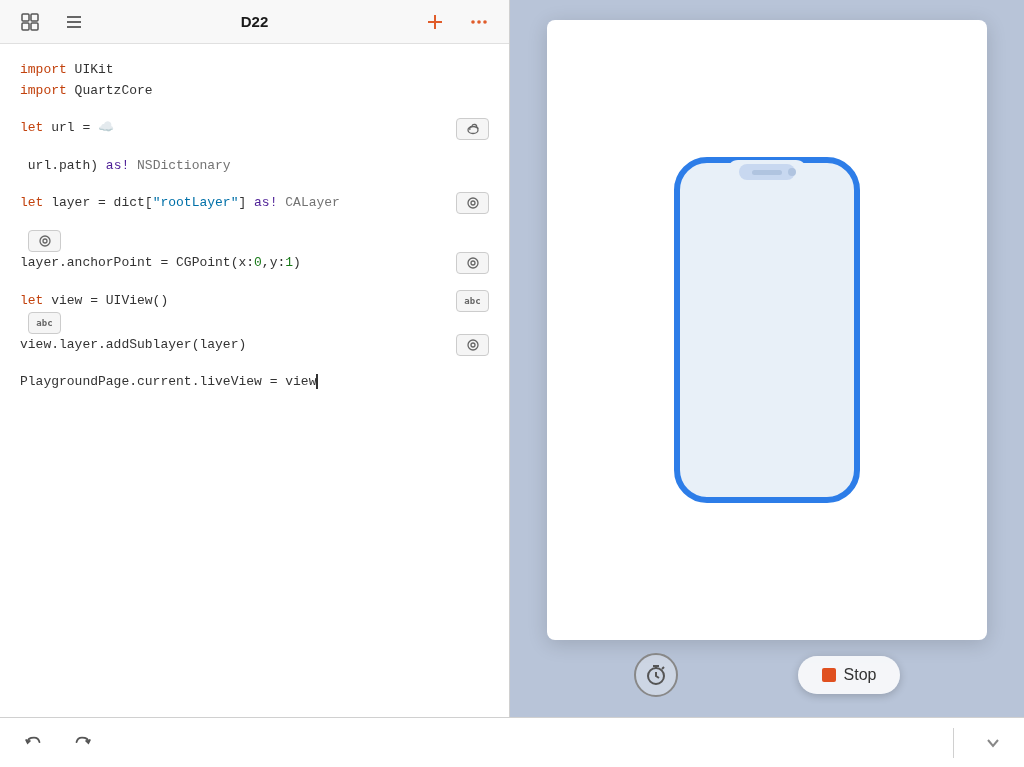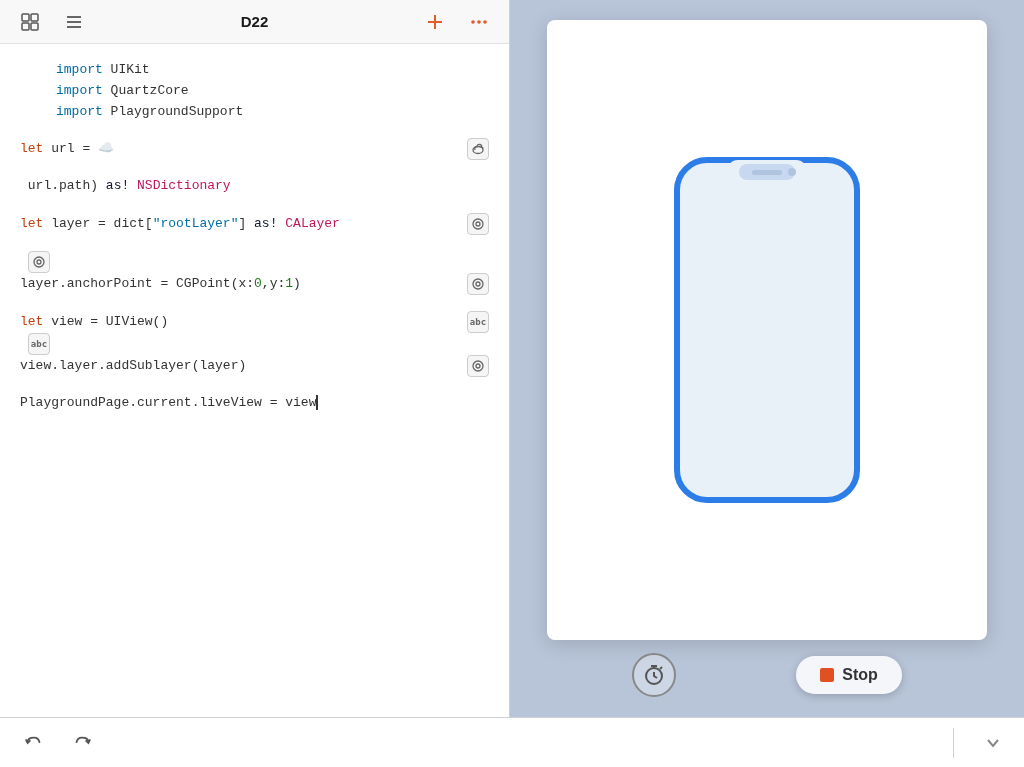--- a/index.html
+++ b/index.html
@@ -86,44 +86,44 @@
 
     .code-line {
       font-size: 13px;
       line-height: 1.6;
       white-space: pre;
       color: #333;
     }
 
     .code-line.empty { height: 16px; }
 
-    .kw-import { color: #0369a1; margin-left: 36px; }
+    .kw-import { color: #c2410c; }
     .kw-let { color: #c2410c; }
-    .kw-as { color: #0f172a; }
+    .kw-as { color: #4c1d95; }
     .kw-string { color: #0070a8; }
     .kw-number { color: #1a7a1a; }
-    .kw-type { color: #be185d; }
+    .kw-type { color: #737373; }
     .cursor {
       border-right: 2px solid #333;
       animation: blink 1s step-end infinite;
     }
     @keyframes blink { 50% { border-color: transparent; } }
 
     .line-container {
       position: relative;
       display: flex;
       align-items: center;
     }
 
     .line-text {
       flex: 1;
     }
 
     .line-side-btn {
-      width: 22px;
+      width: 33px;
       height: 22px;
       border: 1px solid #ccc;
       border-radius: 4px;
       background: #f5f5f5;
       display: flex;
       align-items: center;
       justify-content: center;
       cursor: pointer;
       flex-shrink: 0;
       margin-left: 8px;
@@ -190,21 +190,21 @@
       background: rgba(255,255,255,0.85);
       border: none;
       border-radius: 22px;
       padding: 10px 24px;
       display: flex;
       align-items: center;
       gap: 8px;
       cursor: pointer;
       font-family: -apple-system, BlinkMacSystemFont, 'Helvetica Neue', sans-serif;
       font-size: 16px;
-      font-weight: 700;
+      font-weight: 400;
       color: #333;
       box-shadow: 0 2px 8px rgba(0,0,0,0.2);
     }
 
     .stop-square {
       width: 14px;
       height: 14px;
       background: #e05020;
       border-radius: 2px;
       flex-shrink: 0;
@@ -280,23 +280,20 @@
       </div>
     </div>
 
     <div class="code-content">
 
       <div class="line-container">
         <div class="line-text code-line"><span class="kw-import">import</span> UIKit</div>
       </div>
       <div class="line-container">
         <div class="line-text code-line"><span class="kw-import">import</span> QuartzCore</div>
-      </div>
-      <div class="line-container">
-        <div class="line-text code-line"><span class="kw-import">import</span> PlaygroundSupport</div>
       </div>
 
       <div class="code-line empty"></div>
 
       <div class="line-container">
         <div class="line-text code-line"><span class="kw-let">let</span> url = ☁️</div>
         <div class="line-side-btn">
           <svg viewBox="0 0 14 14" fill="none" stroke="#666" stroke-width="1.3">
             <ellipse cx="7" cy="8" rx="5" ry="3.5"></ellipse>
             <path d="M4 8 Q3 5 6 4.5 Q6 2 9 2.5 Q11 3 10.5 5 Q12 5 12 7"></path>

